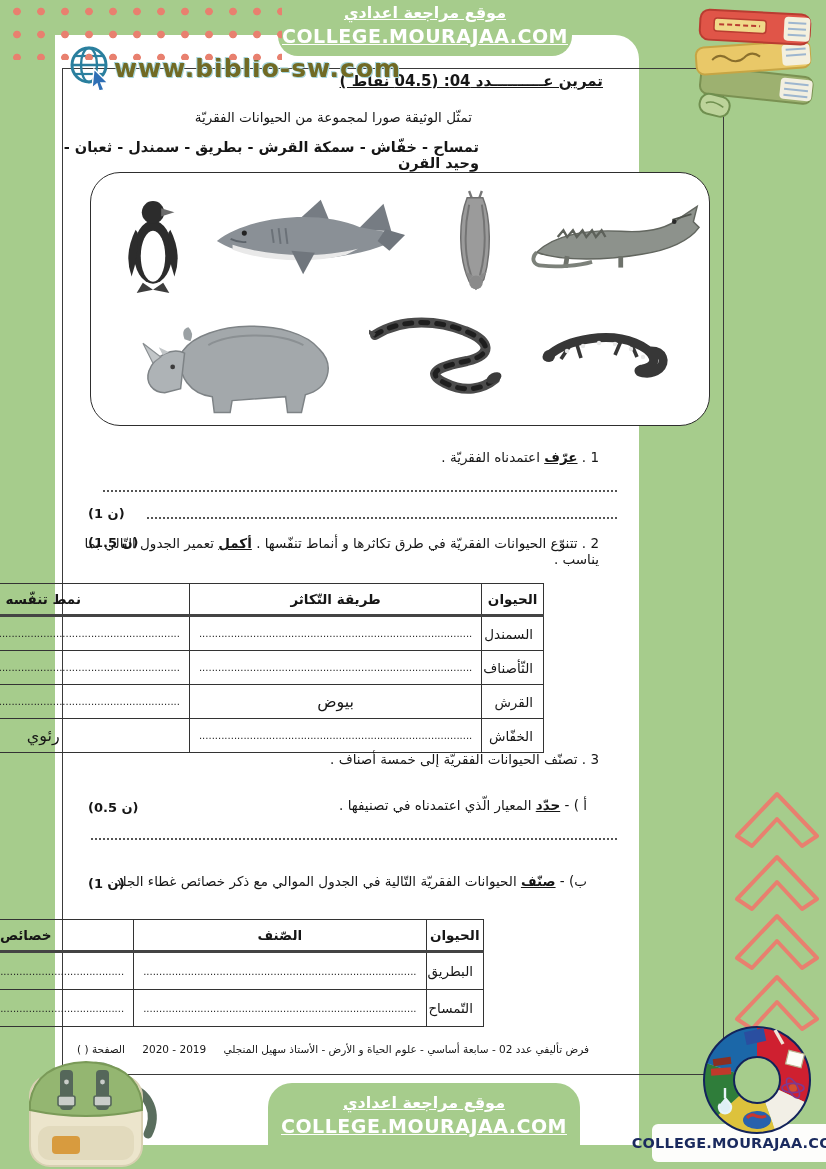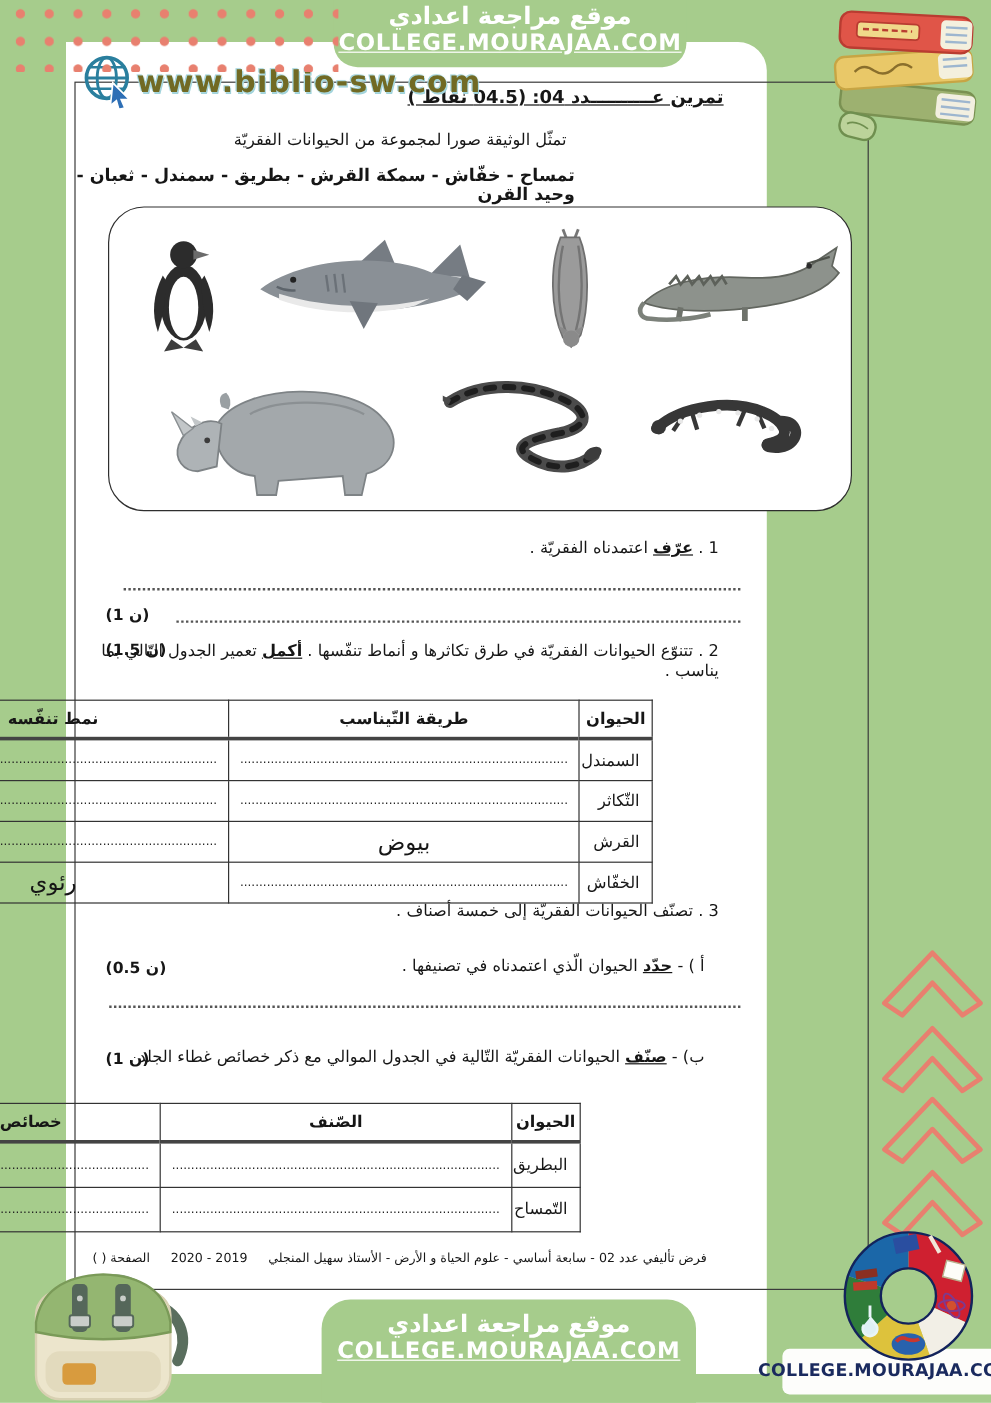--- a/index.html
+++ b/index.html
@@ -8,21 +8,21 @@
 
   
   .dotgrid{position:absolute;left:0;top:0;width:282px;height:60px;
     background-image:radial-gradient(circle,#e8806f 3.5px,rgba(0,0,0,0) 4.2px);
     background-size:24px 23px;background-position:5px 0;z-index:6;}
 
   
   .banner{position:absolute;text-align:center;color:#fff;z-index:5;background:#a6cc8c;}
   .banner.top{left:278px;top:0;width:294px;height:54px;border-radius:0 0 20px 20px;padding-top:2px;}
   .banner.bottom{left:268px;top:1083px;width:312px;height:86px;border-radius:24px 24px 0 0;padding-top:9px;}
-  .banner .ar{font-size:20px;font-weight:bold;line-height:22px;text-align:center;}
+  .banner .ar{font-size:16px;font-weight:bold;text-decoration:underline;line-height:22px;text-align:center;}
   .banner .url{font-size:19px;font-weight:bold;text-decoration:underline;letter-spacing:.5px;line-height:24px;}
 
   
   .page{position:absolute;left:55px;top:35px;width:584px;height:1110px;background:#fff;border-radius:0 24px 0 0;z-index:2;}
   .frame{position:absolute;left:7px;top:33px;width:660px;height:1005px;border:1.5px solid #3a3a3a;}
   .page *{color:#161616;}
 
   .abs{position:absolute;}
   .rtl{direction:rtl;unicode-bidi:embed;}
   .u{text-decoration:underline;}
@@ -43,21 +43,21 @@
 
   .dotline{border-bottom:2px dotted #555;height:2px;}
   .qtext{font-size:13.5px;}
 
   table{border-collapse:collapse;}
   td,th{border:1px solid #333;font-size:13.5px;vertical-align:middle;}
   th{font-weight:bold;border-bottom:3px solid #444;height:28px;}
   .t1 td{height:31px;}
   .t2 td{height:34px;}
   .dots{display:block;overflow:hidden;white-space:nowrap;font-size:10px;color:#222;padding:0 8px;}
-  .cell-center{text-align:center;font-size:19px;}
+  .cell-center{text-align:center;font-size:16px;}
 
   .footer-line{font-size:10.5px;white-space:nowrap;}
 
   
   .chevrons{position:absolute;left:729px;top:786px;z-index:7;}
 
   
   .books{position:absolute;left:688px;top:0px;z-index:8;}
 
   
@@ -225,34 +225,34 @@
       <span>2 .</span>
       <span>تتنوّع الحيوانات الفقريّة في طرق تكاثرها و  أنماط تنفّسها .  </span>
       <span class="u b">أكمل</span><span> تعمير الجدول التّالي بما يناسب .</span>
     </div>
     <div class="abs mark" style="left:33px;top:500px;">(1.5 ن)</div>
 
     <table class="t1 rtl abs" style="right:95px;top:548px;" dir="rtl">
       <tbody>
           <tr>
         <th style="width:130px;">الحيوان</th>
-        <th style="width:187px;">طريقة التّيناسب</th>
+        <th style="width:187px;">طريقة التّكاثر</th>
         <th style="width:185px;">نمط تنفّسه</th>
       </tr>
       <tr>
         <td style="padding-right:10px;">السمندل</td>
         <td>
               <span class="dots">......................................................................................</span>
             </td>
         <td>
               <span class="dots">......................................................................................</span>
             </td>
       </tr>
       <tr>
-        <td style="padding-right:10px;">الثّكاثر</td>
+        <td style="padding-right:10px;">الثّأصناف</td>
         <td>
               <span class="dots">......................................................................................</span>
             </td>
         <td>
               <span class="dots">......................................................................................</span>
             </td>
       </tr>
       <tr>
         <td style="padding-right:10px;">القرش</td>
         <td class="cell-center">بيوض</td>
@@ -270,21 +270,21 @@
     </tbody>
       </table>
 
     <div class="abs rtl qtext" style="right:40px;top:716px;">
       <span>3 .</span>
       <span>تصنّف الحيوانات الفقريّة إلى خمسة أصناف .</span>
     </div>
 
     <div class="abs rtl qtext" style="right:52px;top:762px;">
       <span>أ )  -</span>
-      <span class="u b">حدّد</span><span> الحيوان الّذي اعتمدناه في تصنيفها .</span>
+      <span class="u b">حدّد</span><span> المعيار الّذي اعتمدناه في تصنيفها .</span>
     </div>
     <div class="abs mark" style="left:33px;top:765px;">(0.5 ن)</div>
     <div class="abs dotline" style="left:36px;right:22px;top:801px;"></div>
 
     <div class="abs rtl qtext" style="right:52px;top:838px;">
       <span>ب) -</span>
       <span class="u b">صنّف</span><span> الحيوانات الفقريّة التّالية في الجدول الموالي مع ذكر خصائص غطاء الجلد .</span>
     </div>
     <div class="abs mark" style="left:33px;top:841px;">(1 ن)</div>
 

